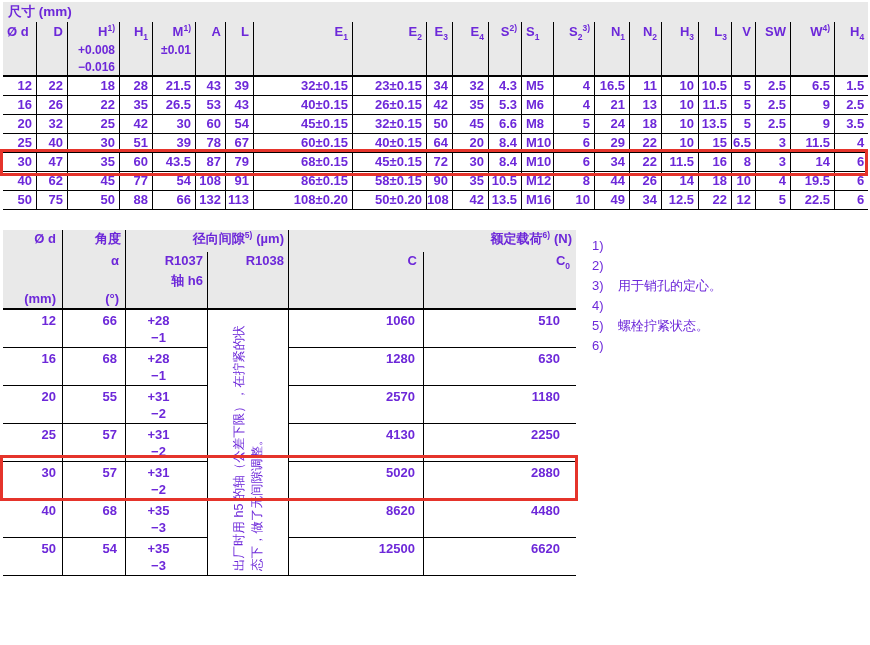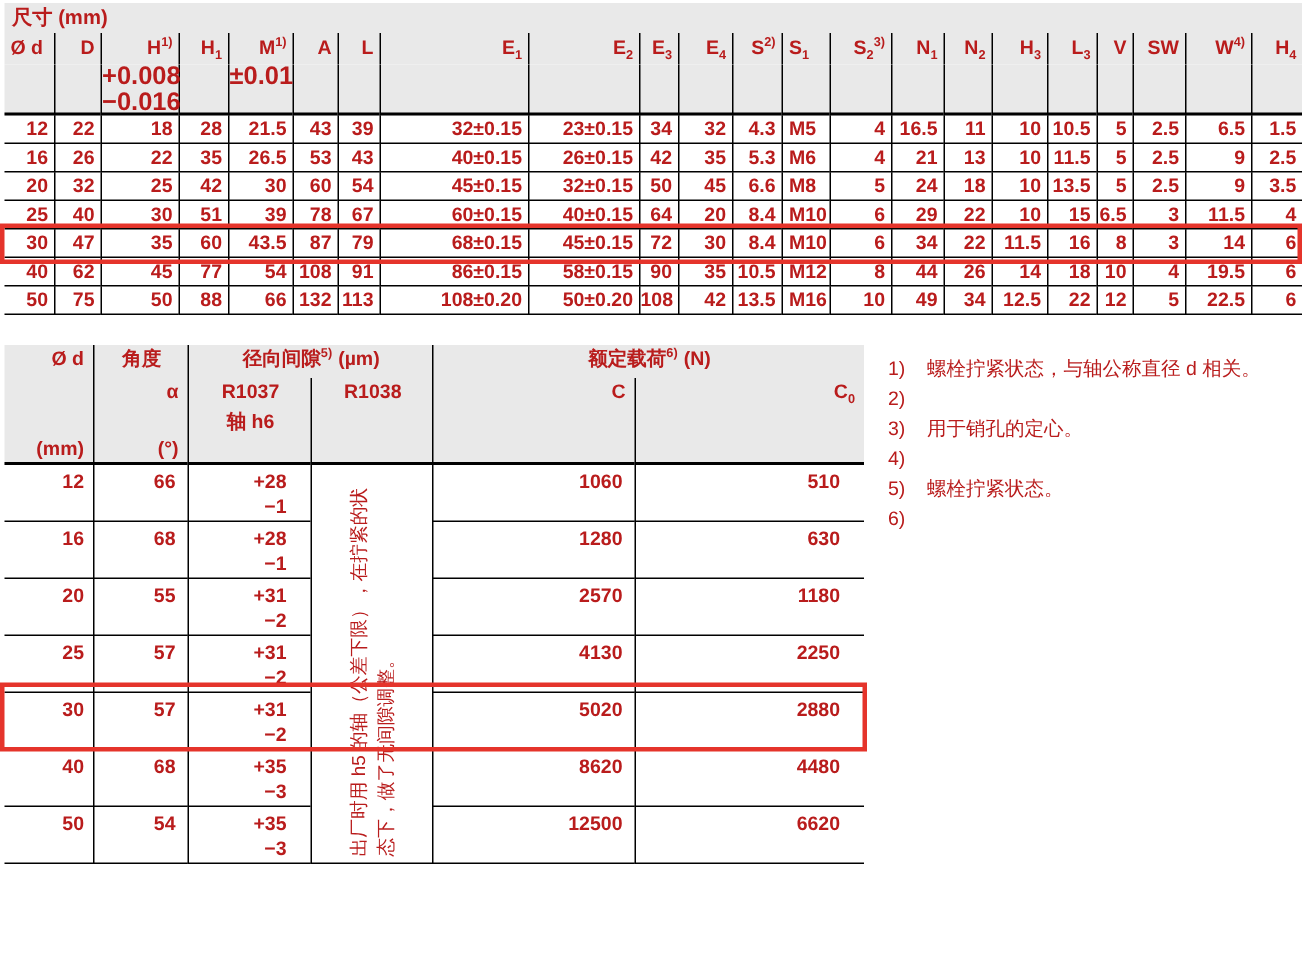--- a/index.html
+++ b/index.html
@@ -1,52 +1,52 @@
 <!DOCTYPE html>
 <html style="--hdr: #e9e9e9; --hl: #e5342b; --line: #000000;"><head>
 <meta charset="utf-8">
 <style>
   :root{ --hdr:#e9e9e9; --hl:#e5342b; --line:#000; }
   html,body{margin:0;padding:0;background:#fff;}
   .page{position:relative;width:870px;height:645px;background:#fff;overflow:hidden;
-        font-family:"Liberation Sans","DejaVu Sans",sans-serif;color:#b91c1c;}
+        font-family:"Liberation Sans","DejaVu Sans",sans-serif;color:#6d28d9;}
   table{border-collapse:separate;border-spacing:0;table-layout:fixed;position:absolute;}
   th,td{box-sizing:border-box;font-size:13px;font-weight:bold;white-space:nowrap;
         padding:0 4px 0 0;text-align:right;}
   .bl{border-left:1px solid var(--line);}
   sup{font-size:8.5px;vertical-align:super;line-height:0;}
   sub{font-size:8.5px;vertical-align:sub;line-height:0;}
 
   
   .t1{left:3px;top:2px;width:865px;}
   .t1 thead th{background:var(--hdr);}
   .t1 .title th{height:20px;text-align:left;padding-left:5px;font-size:13.5px;}
   .t1 .labels th{height:21px;vertical-align:top;line-height:19px;}
   .t1 th.hal{text-align:left;padding-left:4px;}
-  .t1 .tol th{height:17px;vertical-align:top;line-height:15px;font-size:17px;}
+  .t1 .tol th{height:17px;vertical-align:top;line-height:15px;font-size:12px;}
   .t1 .tol2 th{border-bottom:2px solid var(--line);}
   .t1 tbody td{height:19px;line-height:17.5px;vertical-align:middle;
                border-bottom:1.5px solid var(--line);}
   .t1 tbody td.al{text-align:left;padding-left:4px;}
 
   
   .t2{left:3px;top:230px;width:573px;}
-  .t2 thead th{background:var(--hdr);text-align:center;vertical-align:top;
+  .t2 thead th{background:var(--hdr);text-align:right;vertical-align:top;
                padding-left:5px;line-height:18px;}
   .t2 thead th.ar{text-align:right;padding-left:0;padding-right:6px;}
   .t2 .h1 th{height:22px;}
   .t2 .h2 th{height:20px;}
   .t2 .h3 th{height:18px;}
   .t2 .h4 th{height:18px;border-bottom:2px solid var(--line);}
   .t2 .unit{margin-left:4px;}
   .t2 tbody td{height:38px;vertical-align:top;padding-top:2px;line-height:17px;
                border-bottom:1.5px solid var(--line);}
   .t2 td.cd{padding-right:6px;}
   .t2 td.ca{padding-right:8px;}
-  .t2 td.ccl{padding-right:16px;}
+  .t2 td.ccl{padding-right:16px;text-align:center;}
   .t2 td.cc{padding-right:8px;}
   .t2 td.cc0{padding-right:16px;padding-left:19px;}
   .t2 td.rot{position:relative;padding:0;}
   .rotbox{position:absolute;left:50%;top:50%;width:256px;
           transform:translate(-50%,-50%) rotate(-90deg);
           font-weight:400;font-size:12.5px;line-height:18px;
           text-align:left;white-space:nowrap;}
 
   
   .hl-box{position:absolute;border:3.5px solid var(--hl);box-sizing:border-box;
@@ -461,21 +461,20 @@
         </tr>
       </tbody>
   </table>
 
   <div id="hl1" class="hl-box"></div>
   <div id="hl2" class="hl-box"></div>
 
   <div class="footnotes">
     <div class="fn">
         <span class="fn-n">1)</span>
-        <span class="fn-t">螺栓拧紧状态，与轴公称直径 d 相关。</span>
       </div>
     <div class="fn">
         <span class="fn-n">2)</span>
       </div>
     <div class="fn">
         <span class="fn-n">3)</span>
         <span class="fn-t">用于销孔的定心。</span>
       </div>
     <div class="fn">
         <span class="fn-n">4)</span>

